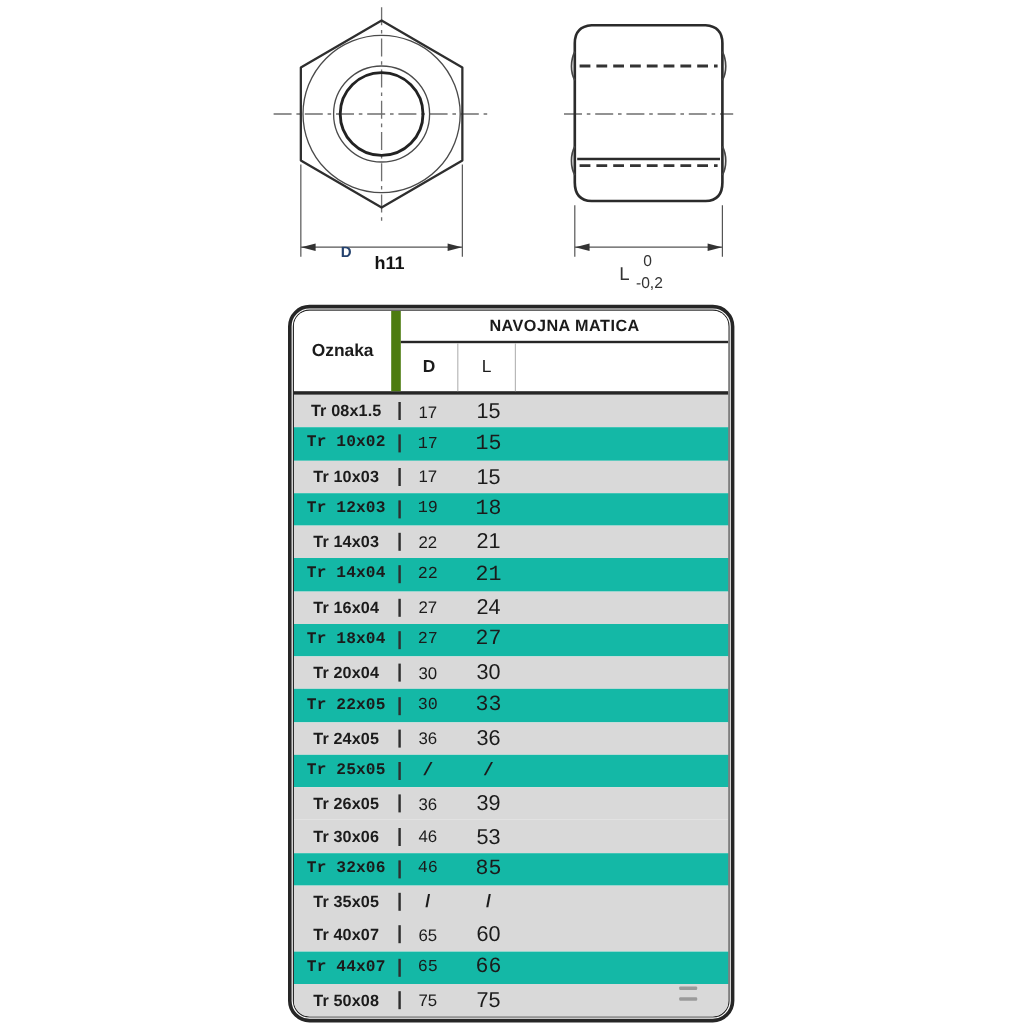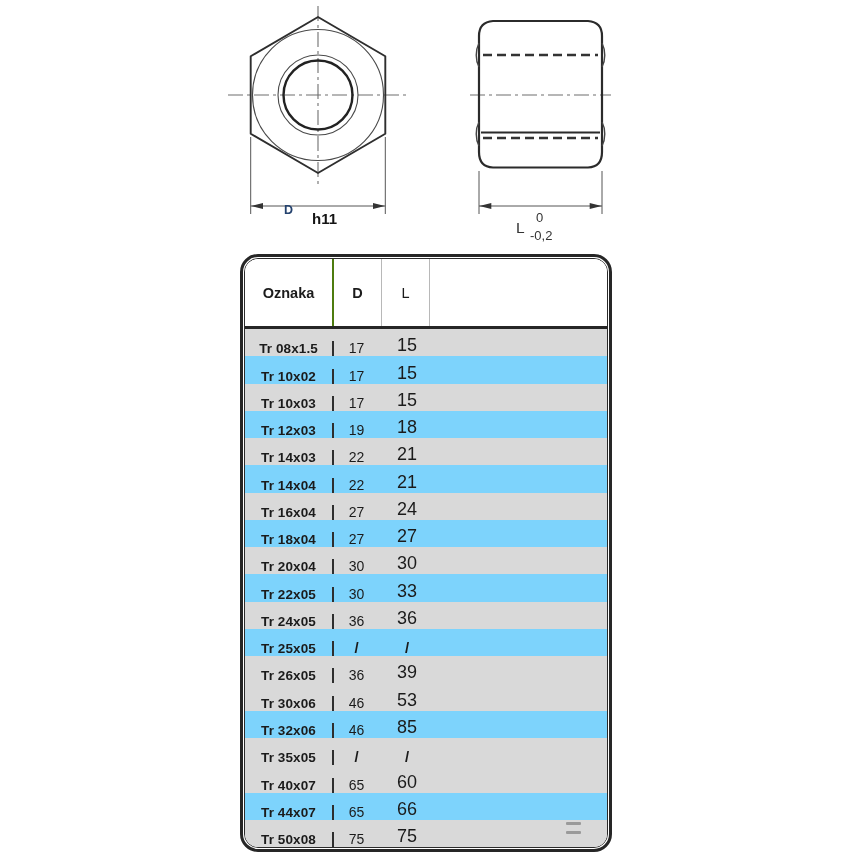--- a/index.html
+++ b/index.html
@@ -33,21 +33,21 @@
     position: relative;
     background: #fff;
   }
   .thead {
     display: flex; height: 70px; flex: 0 0 70px;
     border-bottom: 3px solid #262626;
     background: #fff;
   }
   .oznaka-hcell {
     width: 89px; flex: 0 0 89px;
-    border-right: 2px solid #4d7c0f;
+    border-right: 8px solid #4d7c0f;
     display: flex; align-items: center; justify-content: center;
     font-weight: bold; font-size: 14.5px;
   }
   .right-head { flex: 1; display: flex; flex-direction: column; }
   .group-hcell {
     height: 27px; flex: 0 0 27px;
     border-bottom: 2px solid #262626;
     display: flex; align-items: center; justify-content: center;
     font-weight: bold; font-size: 13.5px; letter-spacing: 0.4px;
   }
@@ -60,23 +60,23 @@
   }
   .h-l {
     width: 48px; flex: 0 0 48px;
     border-right: 1px solid #b8b8b8;
     display: flex; align-items: center; justify-content: center;
     font-weight: 500; font-size: 14.5px;
   }
   .h-rest { flex: 1; }
 
   .trows { flex: 1; display: flex; flex-direction: column; position: relative; }
-  .trow { flex: 1; display: flex; align-items: flex-end; }
+  .trow { flex: 1; display: flex; align-items: center; }
   .trow.gray { background: #d9d9d9; }
-  .trow.white { background: #7dd3fc; }
+  .trow.white { background: #14b8a6; font-family: Liberation Mono, monospace; }
   .trow .c-ozn {
     width: 89px; flex: 0 0 89px;
     border-right: 2px solid #2e2e2e;
     display: flex; align-items: center; justify-content: center;
     font-weight: bold; font-size: 13.5px; letter-spacing: 0.1px;
   }
   .trow .c-d { width: 45px; flex: 0 0 45px; display: flex; align-items: center; justify-content: center; font-size: 14px; }
   .trow .c-l { width: 42px; flex: 0 0 42px; display: flex; align-items: center; justify-content: center; font-size: 18px; }
   .trow .gap { width: 7px; flex: 0 0 7px; }
   .trow.white .gap { background: #d9d9d9; }
@@ -144,20 +144,21 @@
   </svg>
 
   <div class="spec-table">
     <div class="spec-table-inner">
 
       <div class="thead">
         <div class="oznaka-hcell">
           <span>Oznaka</span>
         </div>
         <div class="right-head">
+          <div class="group-hcell">NAVOJNA MATICA</div>
           <div class="sub-head">
             <div class="h-d">D</div>
             <div class="h-l">L</div>
             <div class="h-rest"></div>
           </div>
         </div>
       </div>
 
       <div class="trows" id="trows">
 

